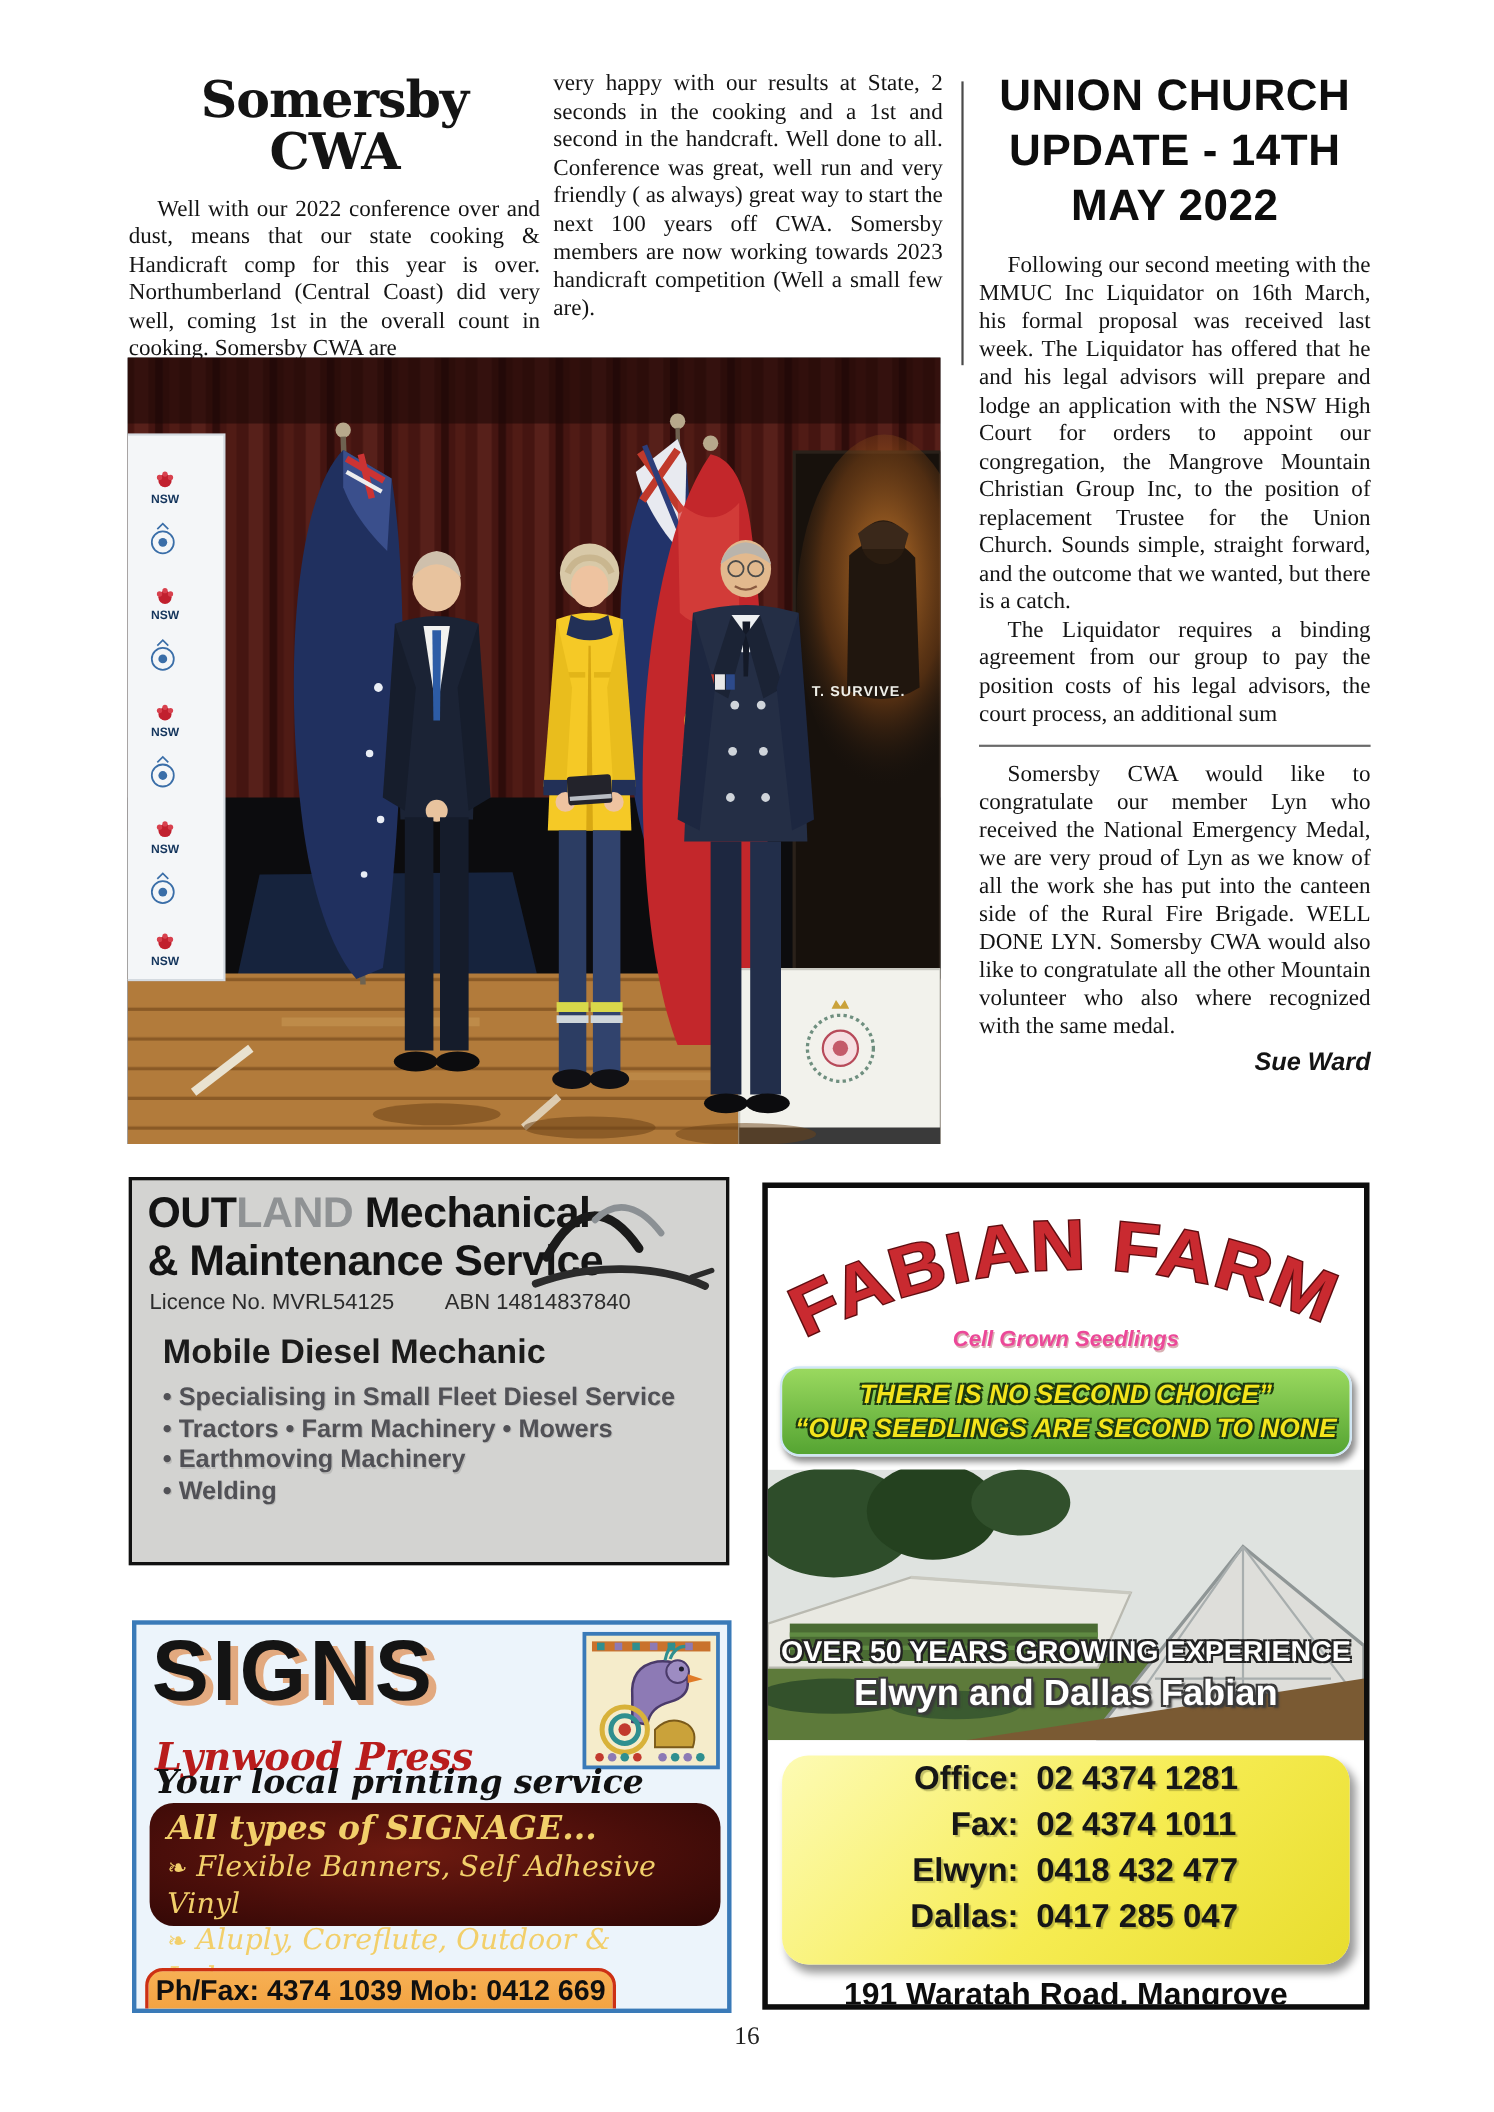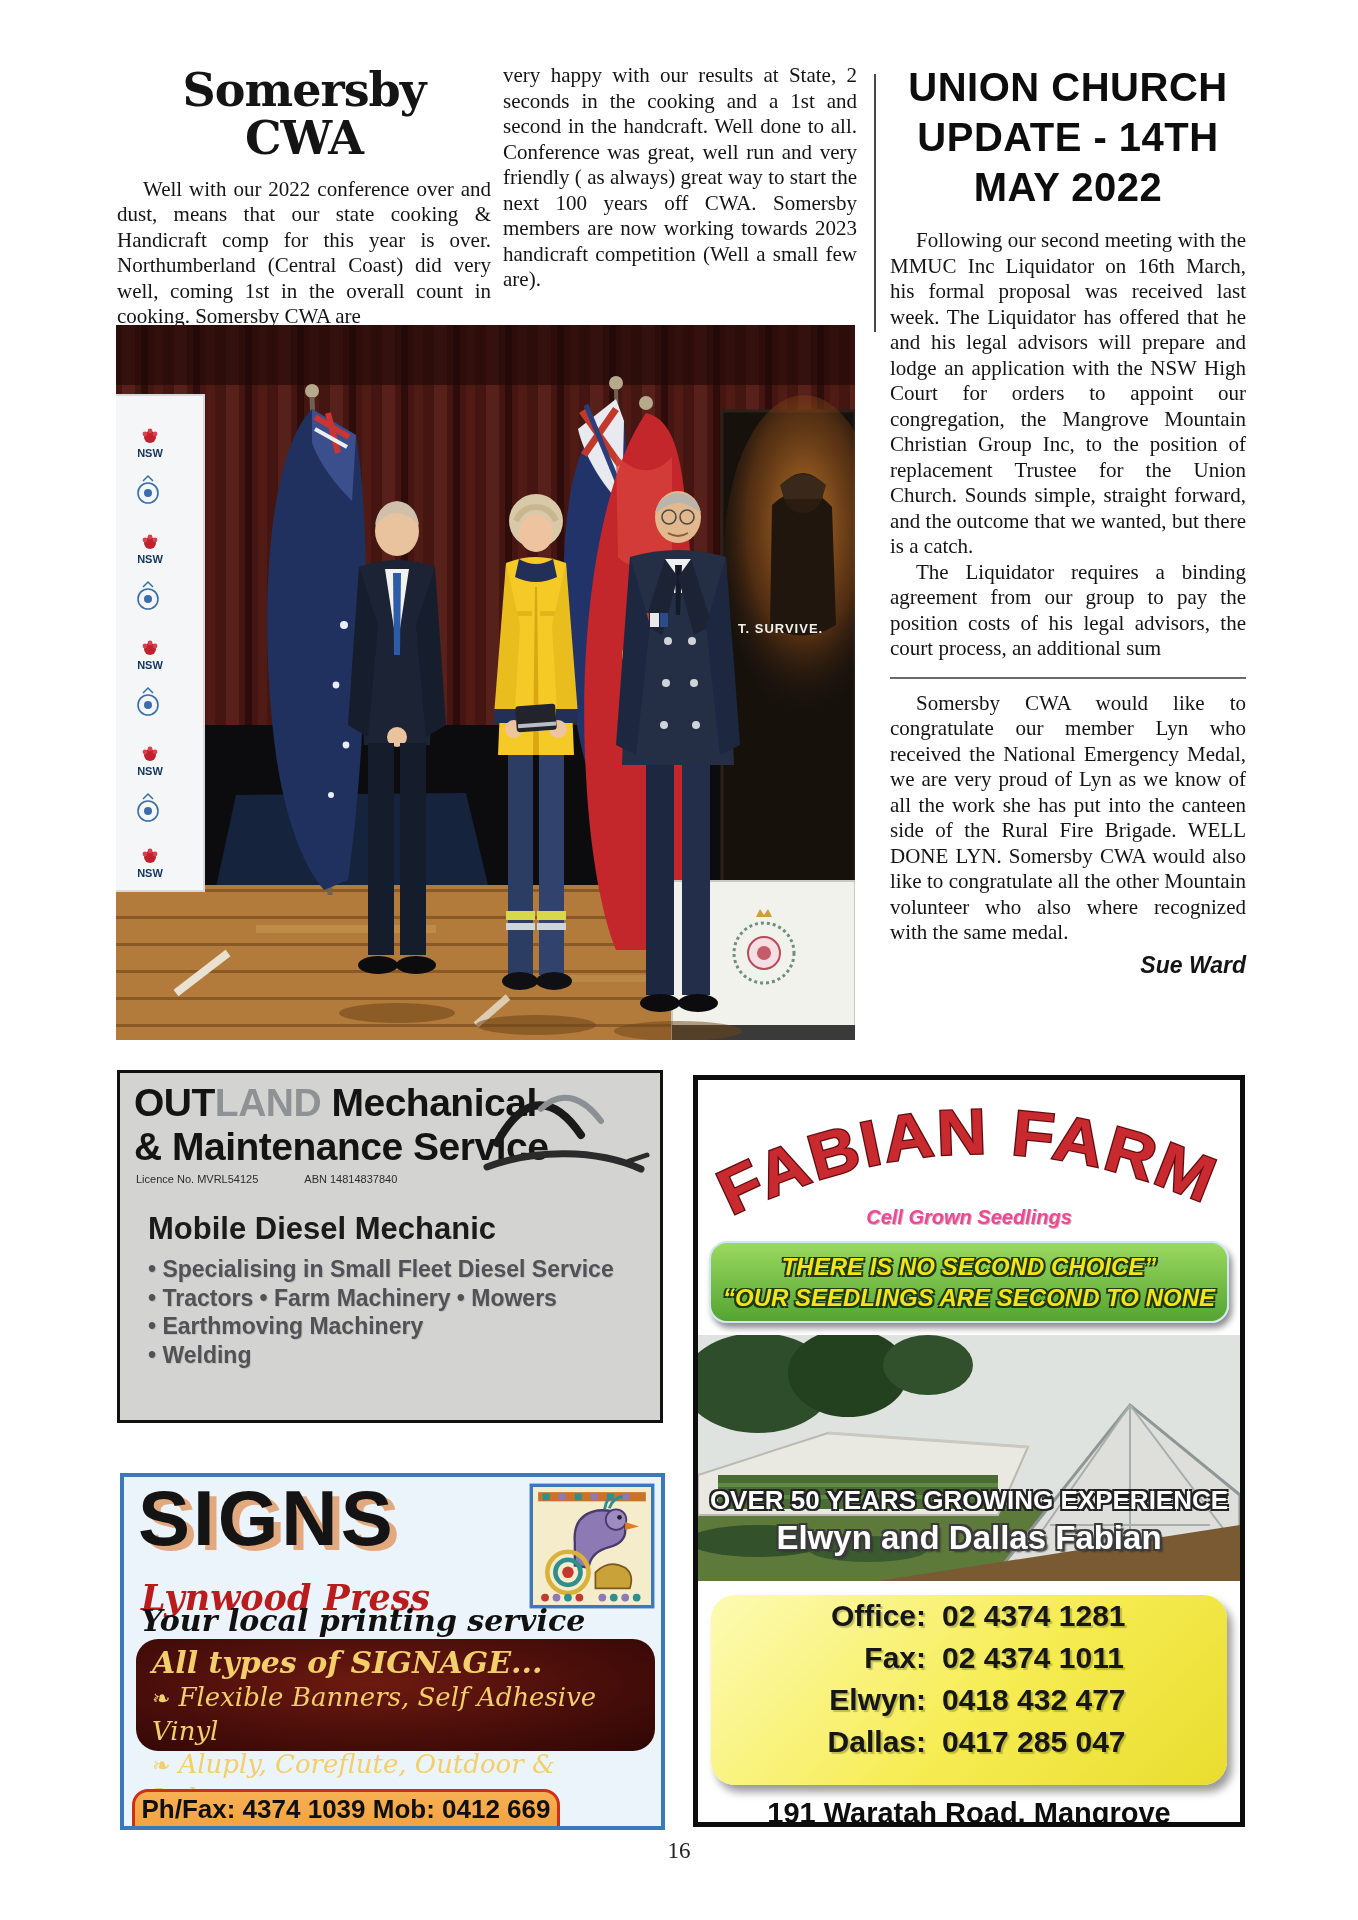--- a/index.html
+++ b/index.html
@@ -18,21 +18,21 @@
   .rule{height:2px;background:#6a6a6a;margin:15px 0 12px 0;}
   .byline{font-family:"Liberation Sans",sans-serif;font-style:italic;font-weight:bold;
         font-size:23px;text-align:right;margin-top:6px;}
   
   .photo-wrap{position:absolute;left:116px;top:325px;width:739px;height:715px;overflow:hidden;background:#120c0a;}
   
   .ad-outland{position:absolute;left:117px;top:1070px;width:546px;height:353px;background:#d3d3d1;
         border:3px solid #111;box-sizing:border-box;font-family:"Liberation Sans",sans-serif;overflow:hidden;}
   .ol-title{position:absolute;left:14px;top:8px;font-weight:bold;font-size:39px;line-height:44px;letter-spacing:-.5px;color:#141414;}
   .ol-gray{color:#8f9294;}
-  .ol-lic{position:absolute;left:16px;top:100px;font-size:11px;color:#2c2c2c;}
+  .ol-lic{position:absolute;left:16px;top:100px;font-size:20px;color:#2c2c2c;}
   .ol-lic span{margin-right:46px;}
   .ol-logo{position:absolute;right:6px;top:4px;}
   .ol-head{position:absolute;left:28px;top:138px;font-weight:bold;font-size:31px;color:#1b1b1b;}
   .ol-bullets{position:absolute;left:28px;top:182px;font-weight:bold;font-size:23px;line-height:28.5px;color:#515156;
         text-shadow:1px 1px 0 #bcbcba;}
   .ol-contact{position:absolute;left:10px;bottom:12px;font-weight:bold;font-size:25px;color:#0e0e0e;}
   
   .ad-signs{position:absolute;left:120px;top:1473px;width:545px;height:357px;background:#ecf4fb;
         border:4px solid #3a7ab8;box-sizing:border-box;overflow:hidden;}
   .sg-title{position:absolute;left:14px;top:-4px;font-family:"Liberation Sans",sans-serif;font-weight:bold;

